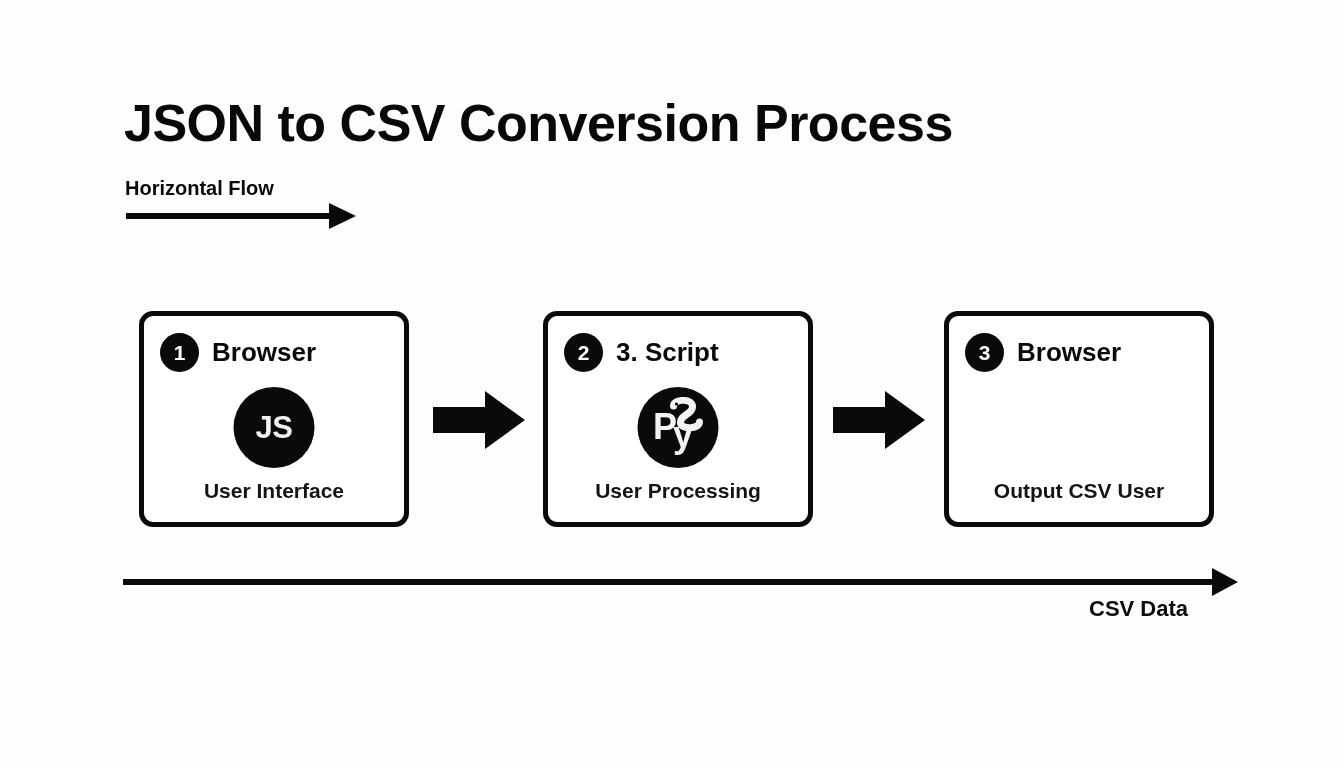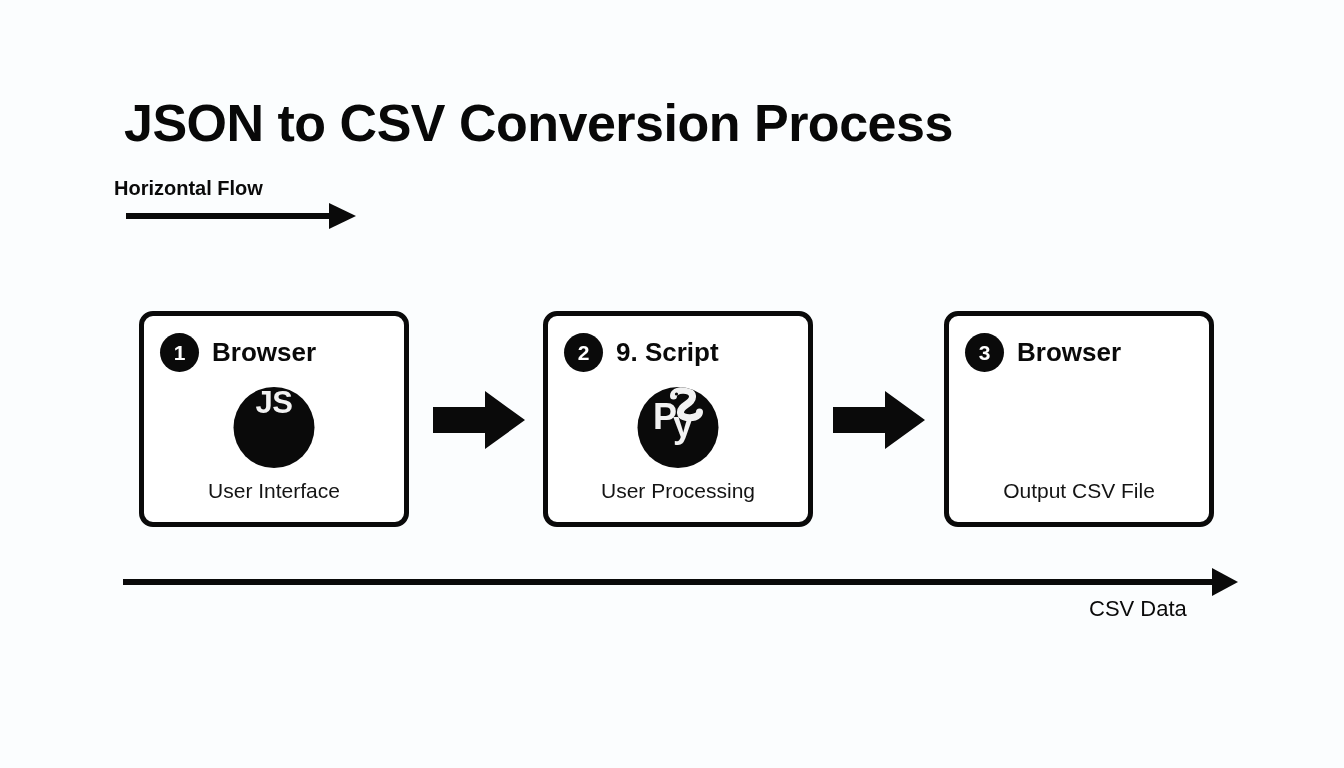--- a/index.html
+++ b/index.html
@@ -28,21 +28,21 @@
     font-size: 52px;
     font-weight: bold;
     letter-spacing: -0.5px;
     color: #080808;
     white-space: nowrap;
   }
 
   
   .flow-label {
     position: absolute;
-    left: 114px;
+    left: 125px;
     top: 177px;
     font-size: 20px;
     font-weight: bold;
     color: #0a0a0a;
     white-space: nowrap;
   }
   .flow-arrow {
     position: absolute;
     left: 124px;
     top: 198px;
@@ -94,20 +94,21 @@
   .step-logo {
     position: absolute;
     left: 50%;
     top: 71px;
     transform: translateX(-50%);
     width: 81px;
     height: 81px;
     border-radius: 50%;
     background: #0a0a0a;
     display: flex;
+    align-items: center;
     justify-content: center;
     overflow: hidden;
   }
   .logo-text {
     color: #f2f2f2;
     font-size: 31px;
     font-weight: bold;
     letter-spacing: -0.5px;
     line-height: 1;
   }
@@ -140,21 +141,21 @@
     top: 0px;
   }
 
   .step-caption {
     position: absolute;
     left: 0;
     right: 0;
     top: 163px;
     text-align: center;
     font-size: 21px;
-    font-weight: normal;
+    font-weight: bold;
     color: #141414;
     white-space: nowrap;
   }
 
   
   .connector {
     position: absolute;
     top: 391px;
   }
   .connector.c1 { left: 433px; }
@@ -164,21 +165,21 @@
   .bottom-arrow {
     position: absolute;
     left: 120px;
     top: 565px;
   }
   .bottom-label {
     position: absolute;
     top: 596px;
     left: 1089px;
     font-size: 22px;
-    font-weight: normal;
+    font-weight: bold;
     color: #0a0a0a;
     white-space: nowrap;
   }
 </style>
 </head>
 <body>
 
 <div class="canvas">
 
   <div class="page-title">JSON to CSV Conversion Process</div>
@@ -200,21 +201,21 @@
     <div class="step-caption">User Interface</div>
   </div>
 
   <svg class="connector c1" width="92" height="58" viewBox="0 0 92 58">
     <polygon points="0,16 52,16 52,0 92,29 52,58 52,42 0,42" fill="#0a0a0a"></polygon>
   </svg>
 
   <div class="step-box s2">
     <div class="step-head">
       <div class="step-badge">2</div>
-      <div class="step-title">9. Script</div>
+      <div class="step-title">3. Script</div>
     </div>
     <div class="step-logo">
       <span class="logo-py">
         <svg class="py-snake" width="34" height="34" viewBox="0 0 34 34">
           <path d="M4 9 C4 2, 22 1, 23 9 C24 17, 10 18, 11 26 C12 33, 30 32, 30 25" stroke="#f2f2f2" stroke-width="7" fill="none" stroke-linecap="round"></path>
           <circle cx="7" cy="7" r="1.6" fill="#0a0a0a"></circle>
         </svg>
         <span class="py-p">P</span>
         <span class="py-y">y</span>
       </span>
@@ -224,21 +225,21 @@
 
   <svg class="connector c2" width="92" height="58" viewBox="0 0 92 58">
     <polygon points="0,16 52,16 52,0 92,29 52,58 52,42 0,42" fill="#0a0a0a"></polygon>
   </svg>
 
   <div class="step-box s3">
     <div class="step-head">
       <div class="step-badge">3</div>
       <div class="step-title">Browser</div>
     </div>
-    <div class="step-caption">Output CSV File</div>
+    <div class="step-caption">Output CSV User</div>
   </div>
 
   <svg class="bottom-arrow" width="1120" height="34" viewBox="0 0 1120 34">
     <line x1="3" y1="17" x2="1098" y2="17" stroke="#0a0a0a" stroke-width="6"></line>
     <polygon points="1092,3 1118,17 1092,31" fill="#0a0a0a"></polygon>
   </svg>
   <div class="bottom-label">CSV Data</div>
 
 </div>
 

